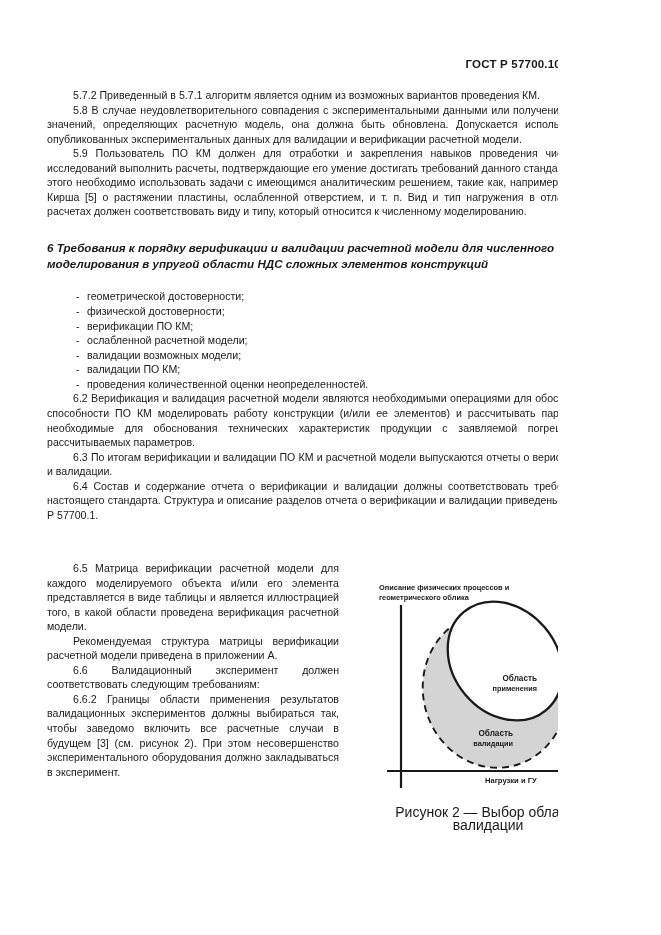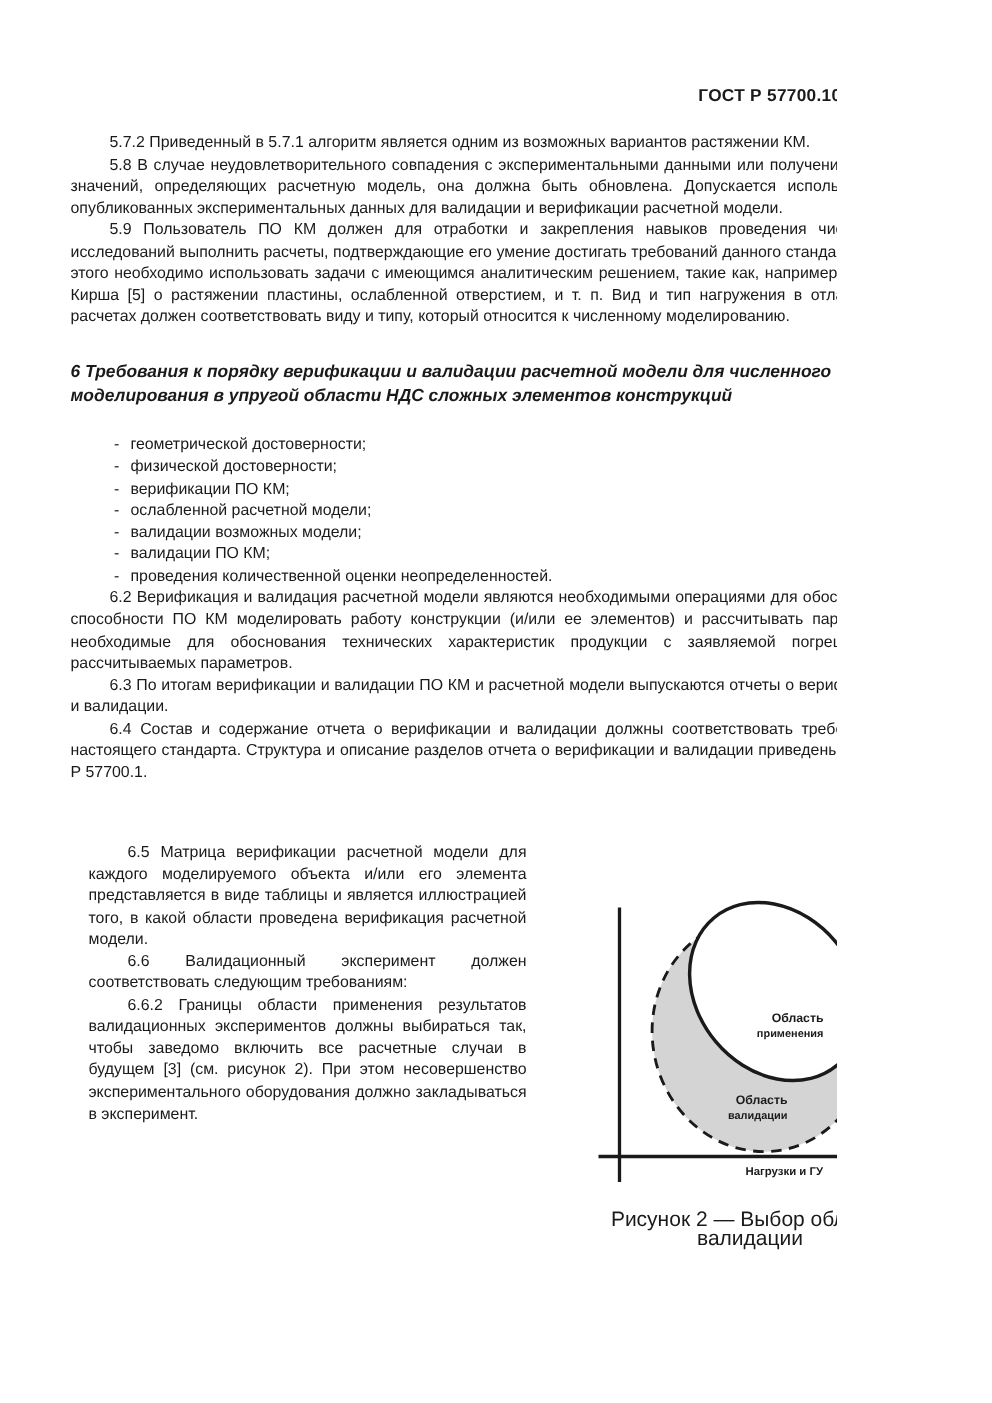--- a/index.html
+++ b/index.html
@@ -74,21 +74,21 @@
     position: relative;
     white-space: nowrap;
   }
   ul.bullets li .dash {
     position: absolute;
     left: 29px;
   }
   
   .wrap-region {
     position: absolute;
-    left: 12px;
+    left: 0;
     top: 561px;
     width: 552px;
   }
   .left-col {
     width: 292px;
     float: left;
   }
   .left-col p.para {
     text-align: justify;
     font-size: 10.6px;
@@ -161,21 +161,21 @@
 </head>
 <body>
 
 <div class="page">
   <div class="content">
 
     <div class="doc-header">ГОСТ Р 57700.10—2018</div>
 
     <div class="body-block">
 
-      <p class="para">5.7.2 Приведенный в 5.7.1 алгоритм является одним из возможных вариантов растяжении КМ.</p>
+      <p class="para">5.7.2 Приведенный в 5.7.1 алгоритм является одним из возможных вариантов проведения КМ.</p>
       <p class="para">5.8 В случае неудовлетворительного совпадения с экспериментальными данными или получения новых значений, определяющих расчетную модель, она должна быть обновлена. Допускается использование опубликованных экспериментальных данных для валидации и верификации расчетной модели.</p>
       <p class="para">5.9 Пользователь ПО КМ должен для отработки и закрепления навыков проведения численных исследований выполнить расчеты, подтверждающие его умение достигать требований данного стандарта. Для этого необходимо использовать задачи с имеющимся аналитическим решением, такие как, например, задача Кирша [5] о растяжении пластины, ослабленной отверстием, и т. п. Вид и тип нагружения в отладочных расчетах должен соответствовать виду и типу, который относится к численному моделированию.</p>
 
       <div class="spacer-before-heading"></div>
       <h2 class="section-title">6  Требования к порядку верификации и валидации расчетной модели для численного моделирования в упругой области НДС сложных элементов конструкций</h2>
       <div class="spacer-after-heading"></div>
 
 
       <ul class="bullets">
         <li><span class="dash">-</span><span>геометрической достоверности;</span></li>
@@ -189,20 +189,21 @@
 
       <p class="para">6.2 Верификация и валидация расчетной модели являются необходимыми операциями для обоснования способности ПО КМ моделировать работу конструкции (и/или ее элементов) и рассчитывать параметры, необходимые для обоснования технических характеристик продукции с заявляемой погрешностью рассчитываемых параметров.</p>
       <p class="para">6.3 По итогам верификации и валидации ПО КМ и расчетной модели выпускаются отчеты о верификации и валидации.</p>
       <p class="para">6.4 Состав и содержание отчета о верификации и валидации должны соответствовать требованиям настоящего стандарта. Структура и описание разделов отчета о верификации и валидации приведены в ГОСТ Р 57700.1.</p>
     </div>
 
     <div class="wrap-region clearfix">
 
       <div class="left-col">
         <p class="para">6.5 Матрица верификации расчетной модели для каждого моделируемого объекта и/или его элемента представляется в виде таблицы и является иллюстрацией того, в какой области проведена верификация расчетной модели.</p>
+        <p class="para">Рекомендуемая структура матрицы верификации расчетной модели приведена в приложении А.</p>
         <p class="para">6.6 Валидационный эксперимент должен соответствовать следующим требованиям:</p>
         <p class="para">6.6.2 Границы области применения результатов валидационных экспериментов должны выбираться так, чтобы заведомо включить все расчетные случаи в будущем [3] (см. рисунок 2). При этом несовершенство экспериментального оборудования должно закладываться в эксперимент.</p>
       </div>
 
       <div class="figure">
         <div class="figure-svg-wrap">
 
           <svg width="222" height="215" viewBox="0 0 222 215">
 
             <g transform="translate(118,107) rotate(-12)">
@@ -210,20 +211,21 @@
             </g>
 
             <g transform="translate(128,78) rotate(-40)">
               <ellipse cx="0" cy="0" rx="52" ry="64" fill="#ffffff" stroke="#1a1a1a" stroke-width="2.3"></ellipse>
             </g>
 
             <line x1="24" y1="22" x2="24" y2="205" stroke="#1a1a1a" stroke-width="2.2"></line>
             <line x1="10" y1="188" x2="218" y2="188" stroke="#1a1a1a" stroke-width="2.2"></line>
           </svg>
 
+          <div class="fig-axis-label-y">Описание физических процессов и геометрического облика</div>
 
           <div class="fig-axis-label-x">Нагрузки и ГУ</div>
 
           <div class="fig-label fig-label-app">
             <span>Область</span>
             <span class="sub">применения</span>
           </div>
 
           <div class="fig-label fig-label-val">
             <span>Область</span>

